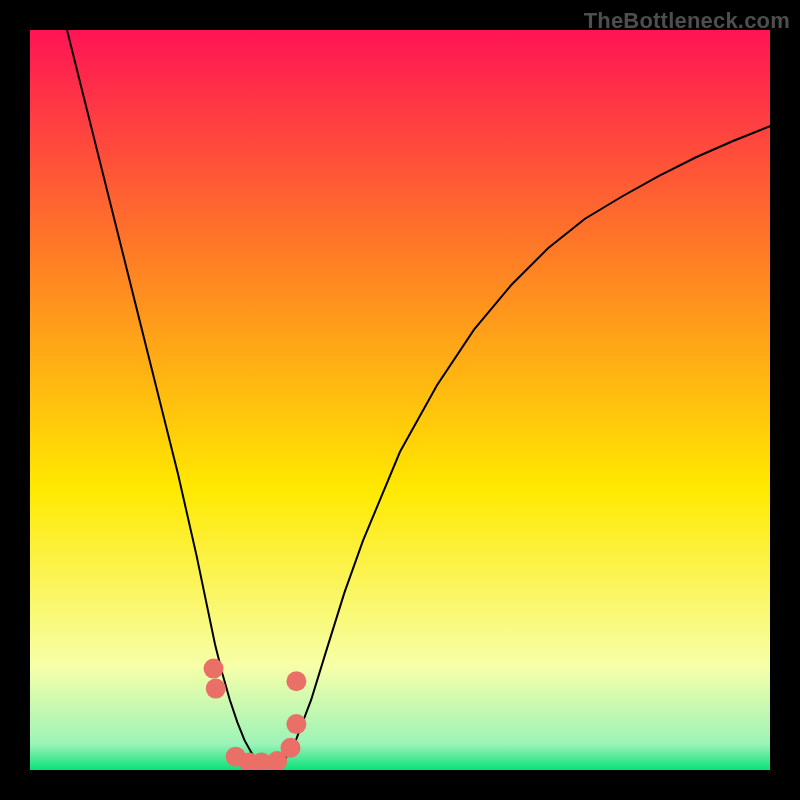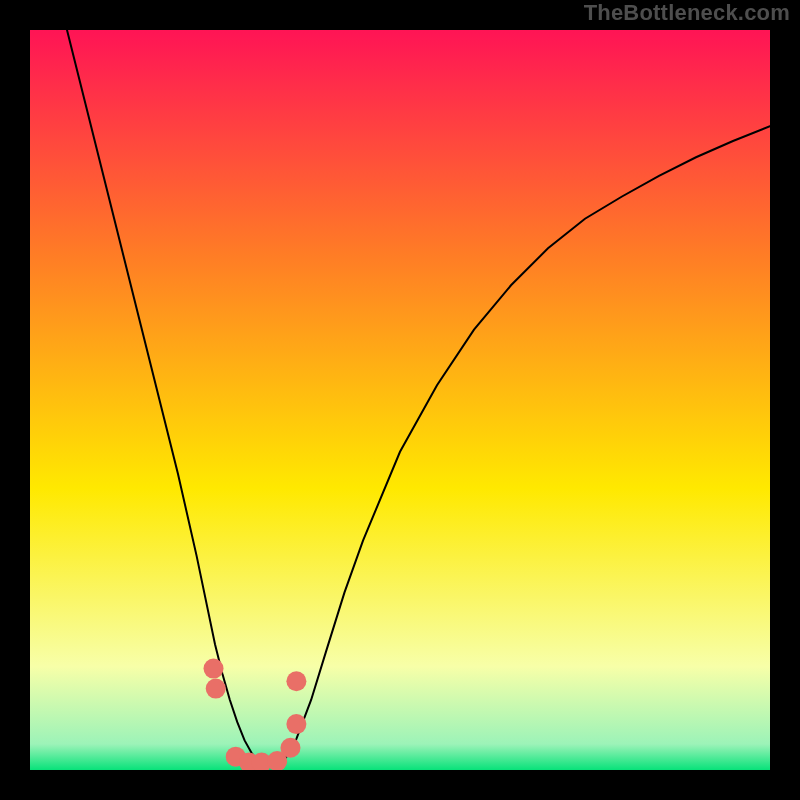--- a/index.html
+++ b/index.html
@@ -1,19 +1,19 @@
 <!DOCTYPE html>
 <html><head>
 <meta charset="utf-8">
 <style>
   html,body{margin:0;padding:0;width:800px;height:800px;overflow:hidden;background:#000;}
   .frame{position:absolute;left:0;top:0;width:800px;height:800px;background:#000;}
   .plot{position:absolute;left:30px;top:30px;width:740px;height:740px;}
   .watermark{
-    position:absolute;right:10px;top:0;
+    position:absolute;right:10px;top:8px;
     font-family:Arial,Helvetica,sans-serif;
     font-size:22px;font-weight:600;color:#4e4e4e;
     letter-spacing:0.2px;user-select:none;
   }
   svg{display:block;}
 </style>
 </head>
 <body>
 <div class="frame">
 

